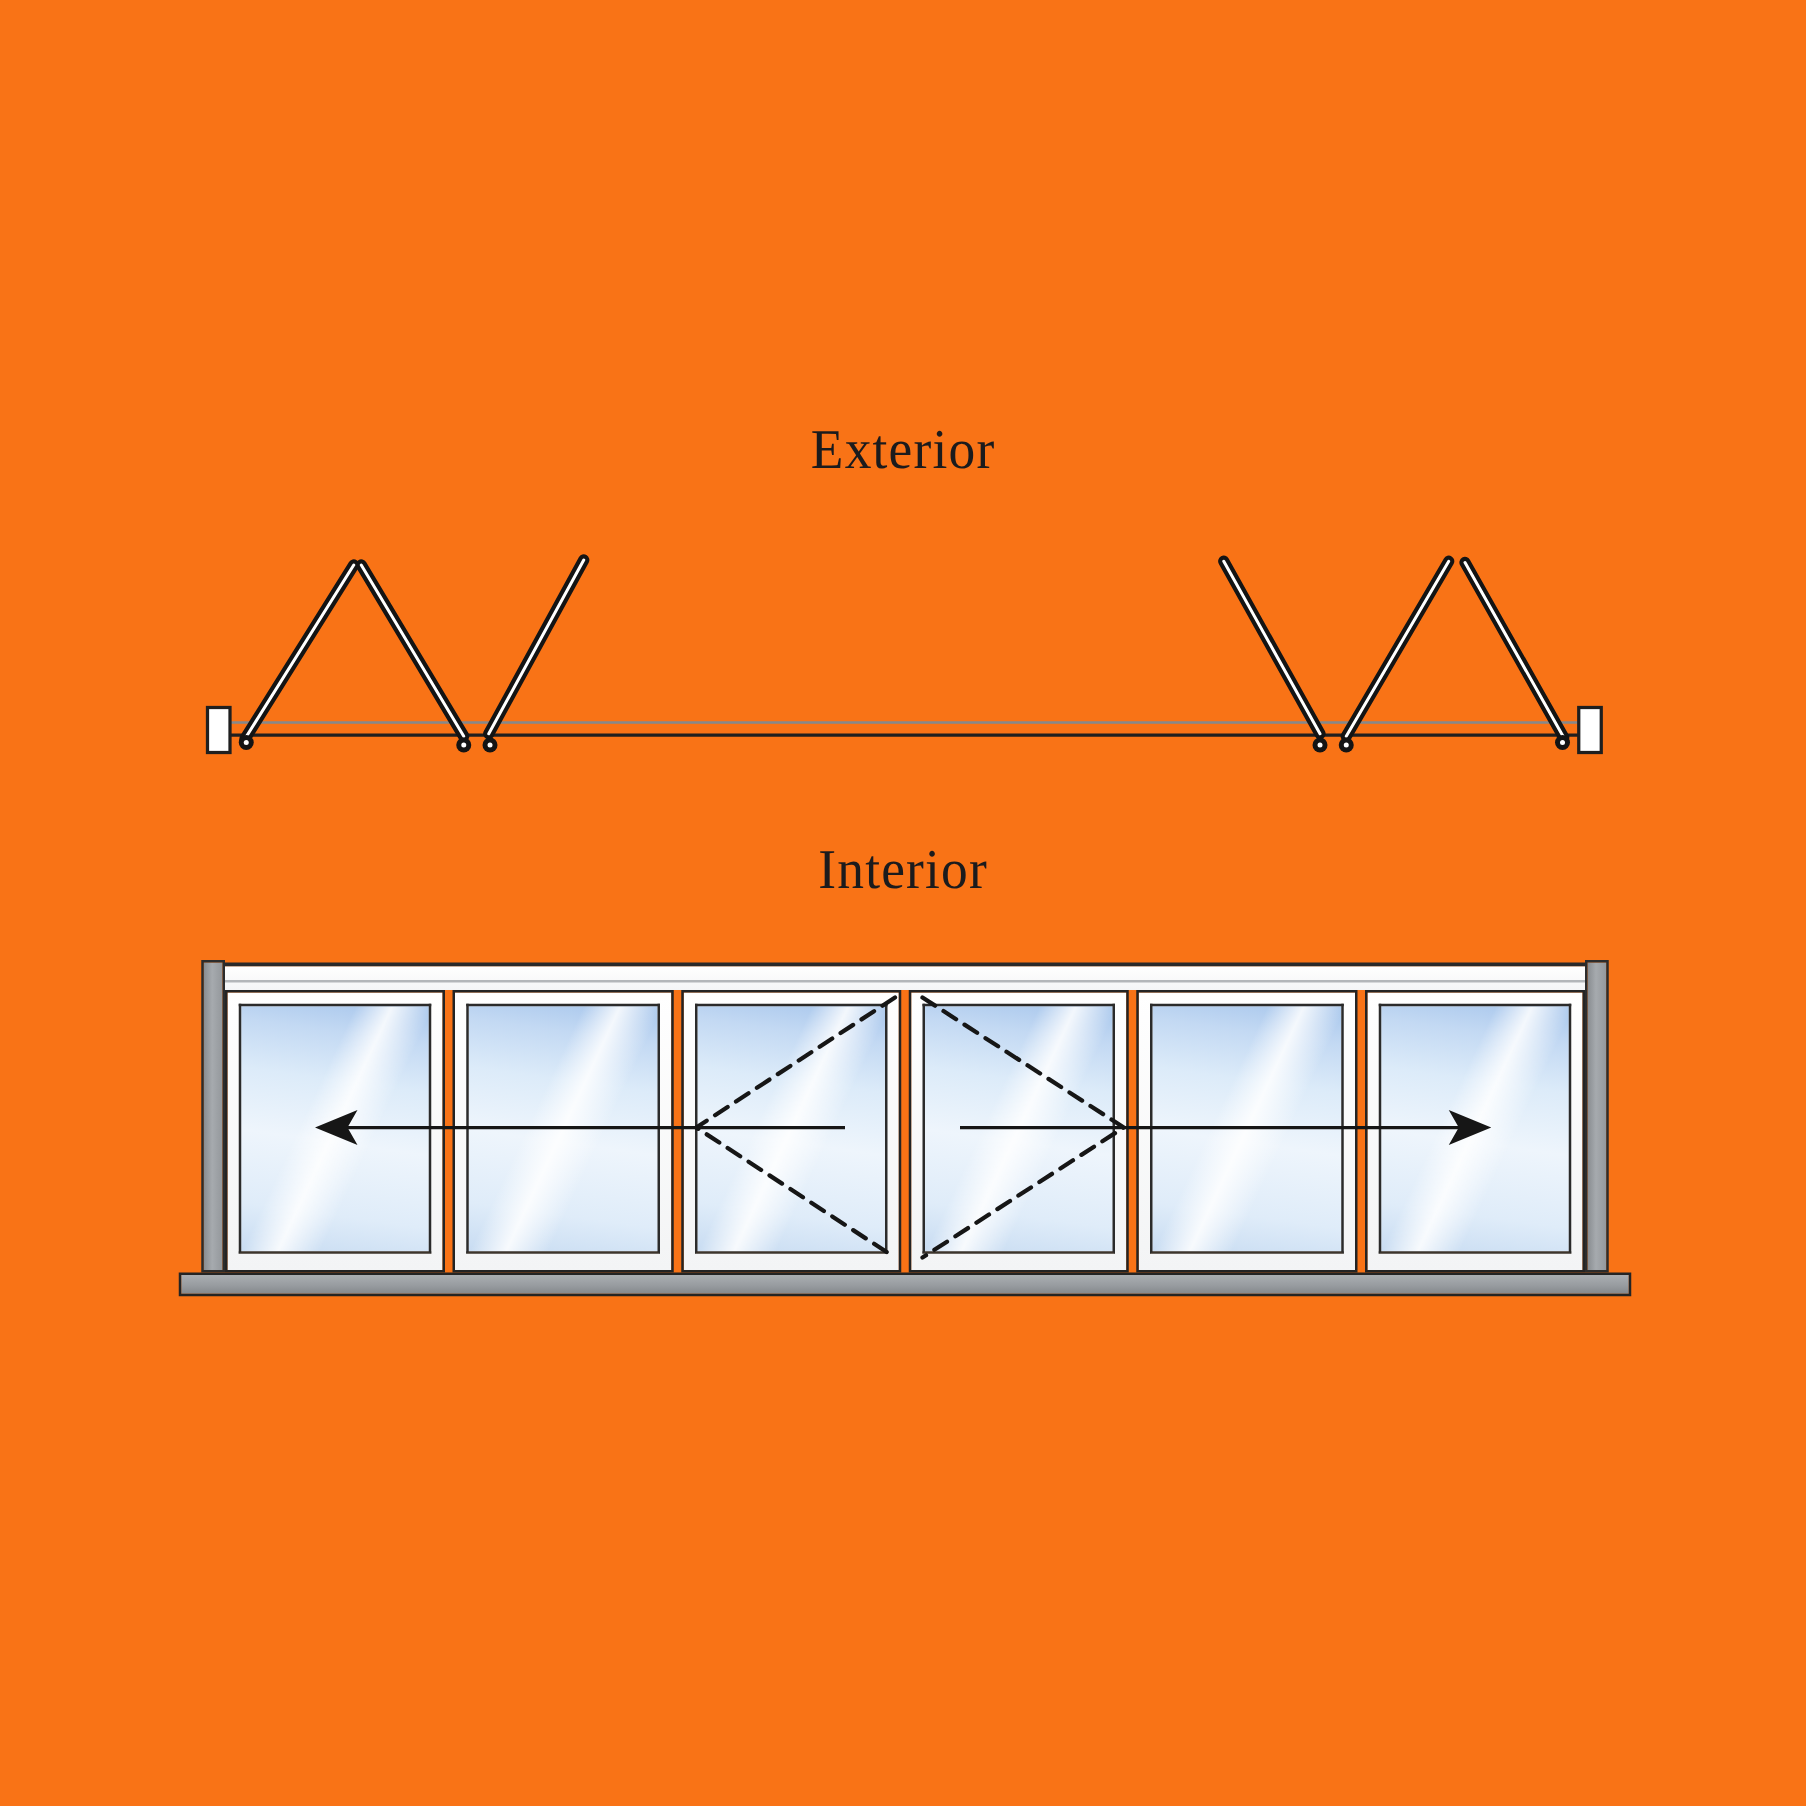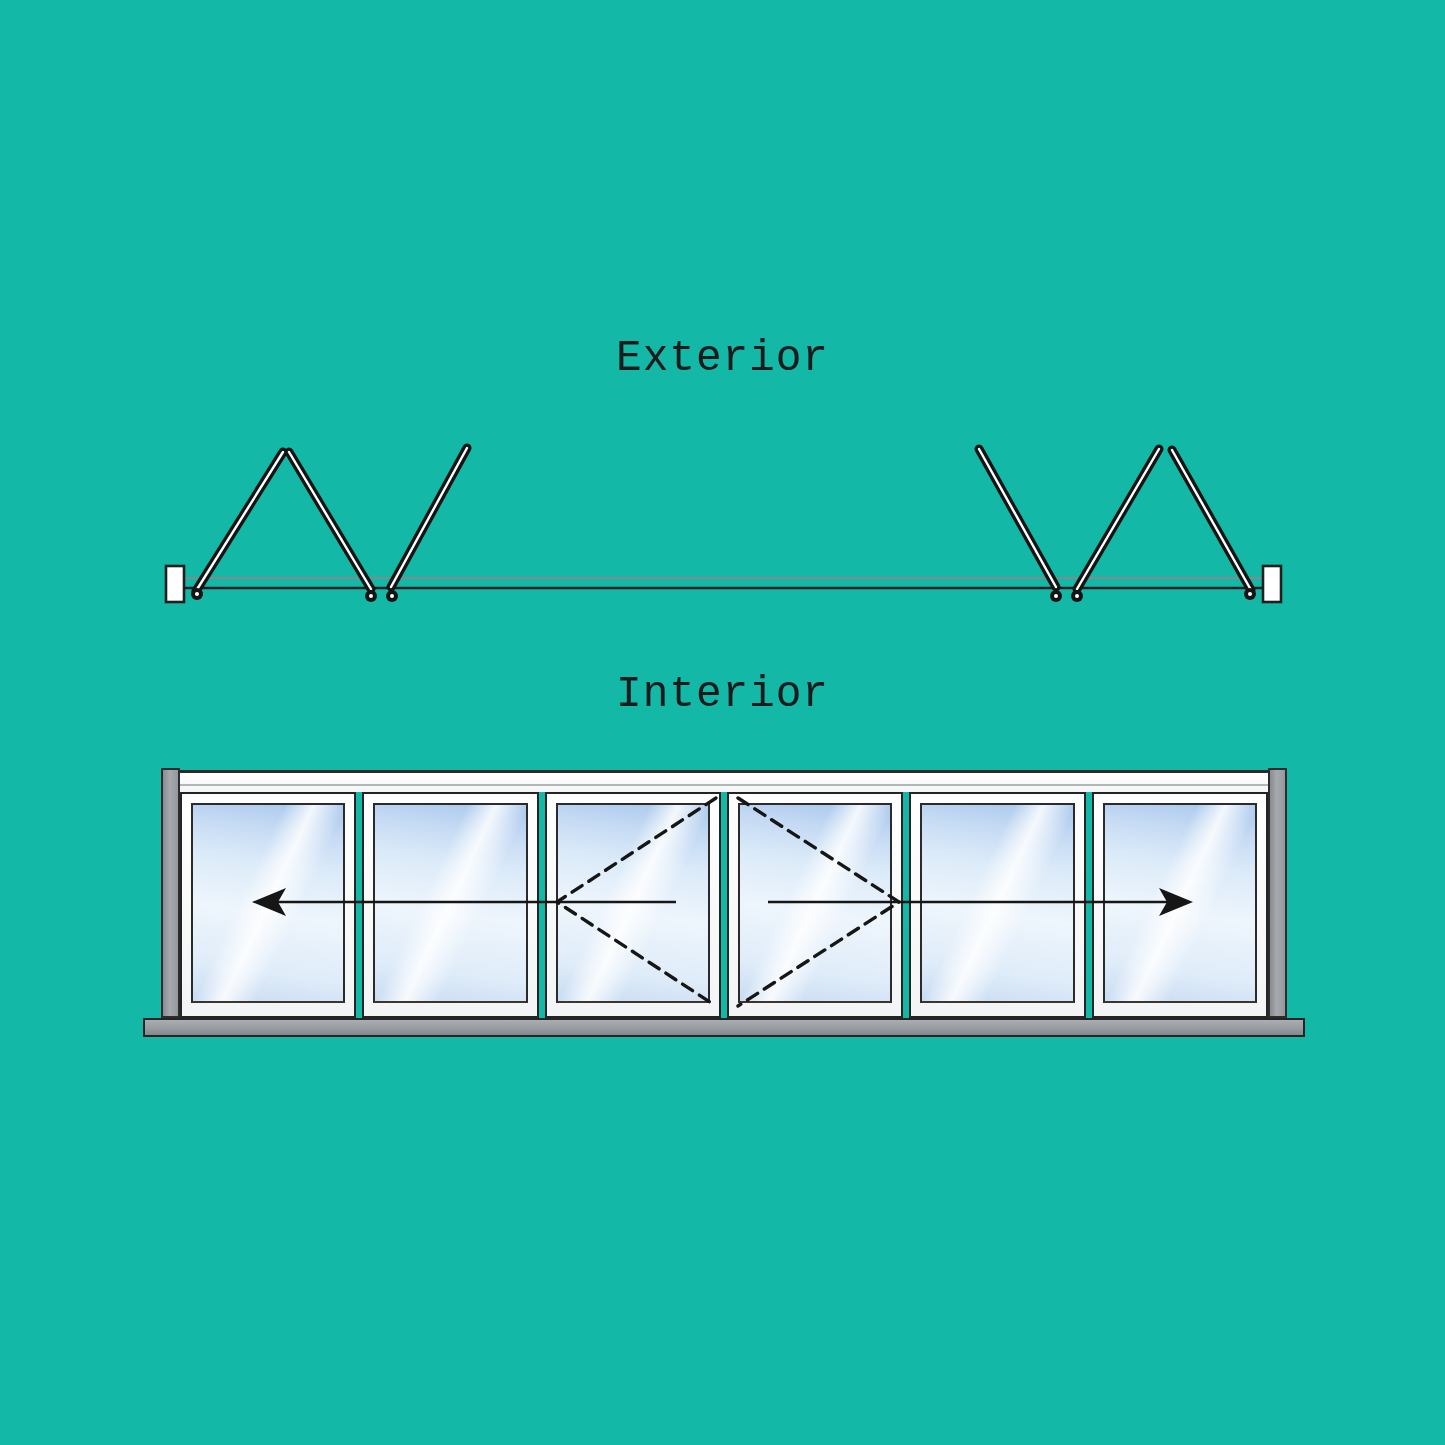--- a/index.html
+++ b/index.html
@@ -7,22 +7,22 @@
     --frame-gray:#9aa0a5;
     --frame-gray-dark:#83878c;
     --glass-top:#a7c6ec;
     --glass-pale:#eef5fc;
   }
   *{margin:0;padding:0;box-sizing:border-box;}
   html,body{background:#ffffff;}
   .canvas{
     position:relative;
     width:1445px;height:1445px;
-    background:#14b8a6;
-    font-family:Liberation Mono, monospace;
+    background:#f97316;
+    font-family:Liberation Serif, serif;
     overflow:hidden;
   }
   .big-label{
     position:absolute;
     left:0;width:1445px;
     text-align:center;
     font-size:45px;
     color:#1b1b1d;
     letter-spacing:1px;
     transform:scaleX(.95);

